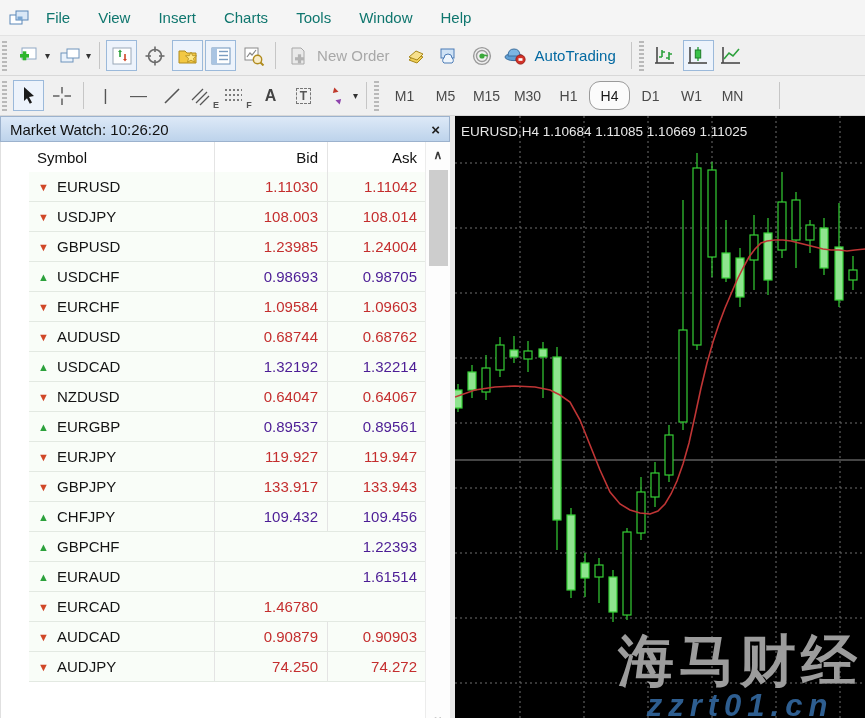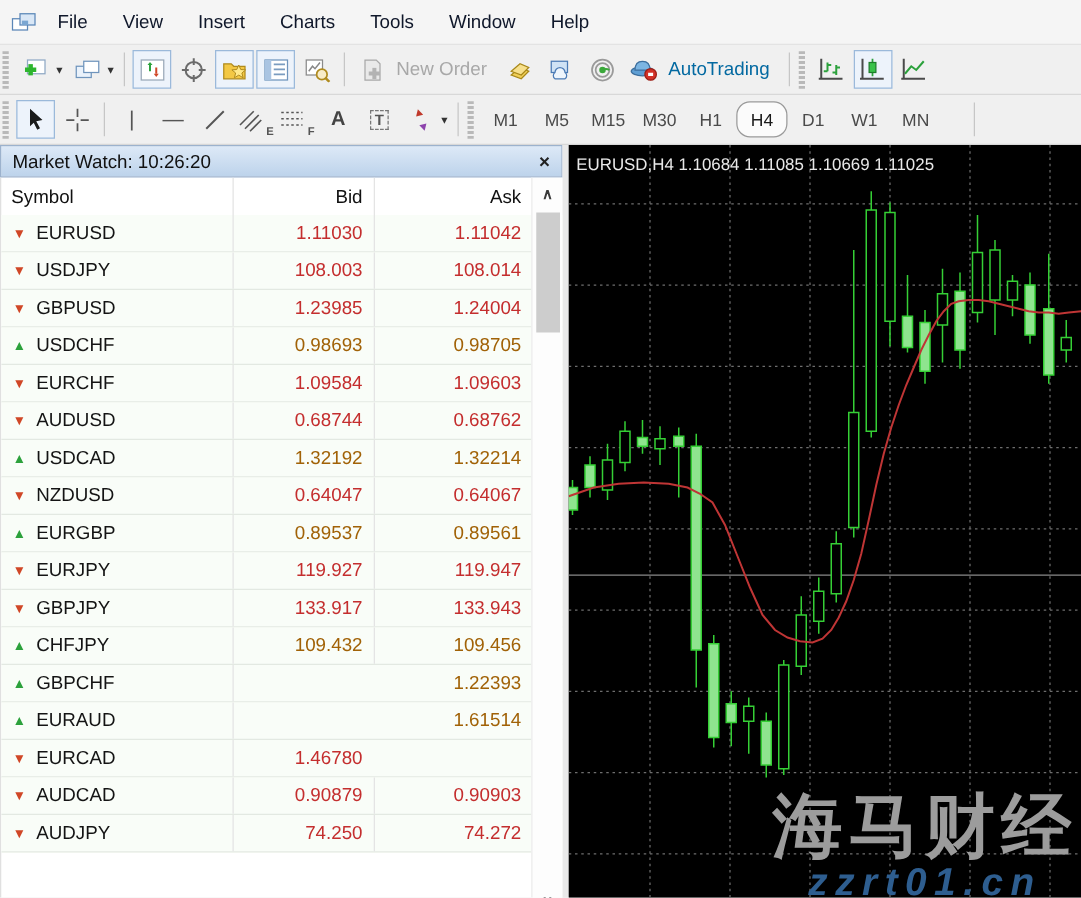--- a/index.html
+++ b/index.html
@@ -2,21 +2,21 @@
 <html><head>
 <meta charset="utf-8">
 <style>
   * { box-sizing: border-box; margin: 0; padding: 0; }
   html,body { width:865px; height:718px; overflow:hidden; background:#f0f0f0;
     font-family:"Liberation Sans", sans-serif; -webkit-font-smoothing:antialiased; }
 
   .menubar { height:36px; display:flex; align-items:center; background:#f5f5f5;
     border-bottom:1px solid #e3e3e3; padding-left:6px; }
   .app-icon { width:26px; height:24px; display:flex; align-items:center; justify-content:center; }
-  .menu-item { padding:0 14px; font-size:15px; color:#0f172a; cursor:default; }
+  .menu-item { padding:0 14px; font-size:15px; color:#0f766e; cursor:default; }
 
   .toolbar { height:40px; display:flex; align-items:center; background:#f0f0f0;
     border-bottom:1px solid #d8d8d8; overflow:hidden; white-space:nowrap; }
   .grip { width:5px; height:30px; margin:0 5px 0 2px; flex:0 0 auto;
     background:repeating-linear-gradient(180deg,#b9b9b9 0 2px,transparent 2px 4px); }
   .tb-sep { width:1px; height:27px; background:#c6c6c6; margin:0 5px; flex:0 0 auto; }
   .tb-btn { height:31px; min-width:31px; display:flex; align-items:center; justify-content:center;
     border:1px solid transparent; margin:0 1px; flex:0 0 auto; background:transparent; }
   .tb-btn.active { background:#edf3fb; border-color:#9bb9da; }
   .dd { font-size:10px; color:#333; margin:0 3px 0 0; flex:0 0 auto; }
@@ -30,33 +30,33 @@
   .tf-btn { width:41px; height:29px; display:flex; align-items:center; justify-content:center;
     font-size:14px; color:#4a4a4a; flex:0 0 auto; border:1px solid transparent; }
   .tf-btn.active { border-color:#9a9a9a; background:#fbfbfb; color:#1a1a1a;border-radius:11px; }
 
   .main { display:flex; height:654px; }
   .mw { width:450px; display:flex; flex-direction:column; background:#fff; flex:0 0 auto; }
   .mw-title { height:26px; flex:0 0 auto; background:linear-gradient(#dde9f7,#bdd3eb);
     border:1px solid #9cb2cd; display:flex; align-items:center; padding:0 9px; font-size:15px; color:#111; }
   .mw-close { margin-left:auto; font-size:15px; color:#222; font-weight:bold; line-height:1; }
   .mw-body { position:relative; flex:1 1 auto; overflow:hidden; border-left:1px solid #e0e0e0; }
-  .mw-row, .mw-head { display:flex; height:30px; align-items:center; font-size:15px; }
+  .mw-row, .mw-head { display:flex; height:30px; align-items:center; font-size:15px;margin-left:28px; }
   .mw-head { color:#111; }
   .c-sym { width:185px; padding-left:8px; display:flex; align-items:center; gap:7px; height:100%; }
   .c-bid { width:113px; text-align:right; padding-right:9px; border-left:1px solid #e4e4e4; height:100%;
     display:flex; align-items:center; justify-content:flex-end; }
   .c-ask { flex:1; text-align:right; padding-right:33px; border-left:1px solid #e4e4e4; height:100%;
     display:flex; align-items:center; justify-content:flex-end; }
   .mw-row { background:#f9fdf8; border-bottom:1px solid #e3e9e2; color:#141414; }
   .mw-row .arr { font-size:11px; width:13px; text-align:center; }
   .mw-row.down .arr { color:#d04727; }
   .mw-row.up .arr { color:#2ca13c; }
   .mw-row.down .c-bid, .mw-row.down .c-ask { color:#c42e2e; }
-  .mw-row.up .c-bid, .mw-row.up .c-ask { color:#a16207;text-align:center; }
+  .mw-row.up .c-bid, .mw-row.up .c-ask { color:#4c1d95;text-align:center; }
   .mw-scroll { position:absolute; top:0; right:0; bottom:0; width:25px; background:#fdfdfd;
     border-left:1px solid #ececec; display:flex; flex-direction:column; align-items:center; }
   .mw-scroll .sarr { height:26px; display:flex; align-items:center; font-size:12px; color:#3a3a3a; font-weight:bold; }
   .mw-scroll .thumb { width:19px; height:96px; background:#cdcdcd; margin-top:2px; }
   .mw-scroll .sarr.down { margin-top:auto; }
   .mw-tabs { height:36px; flex:0 0 auto; display:flex; align-items:center; background:#ededed;
     border-top:1px solid #adadad; padding-left:16px; gap:0; font-size:15px; }
   .tab.active { background:#fff; border:2px solid #4c4c4c; padding:4px 16px; color:#111; }
   .tab.inactive { color:#8b8b8b; padding:4px 4px; }
   .tab-sep { color:#b5b5b5; }

